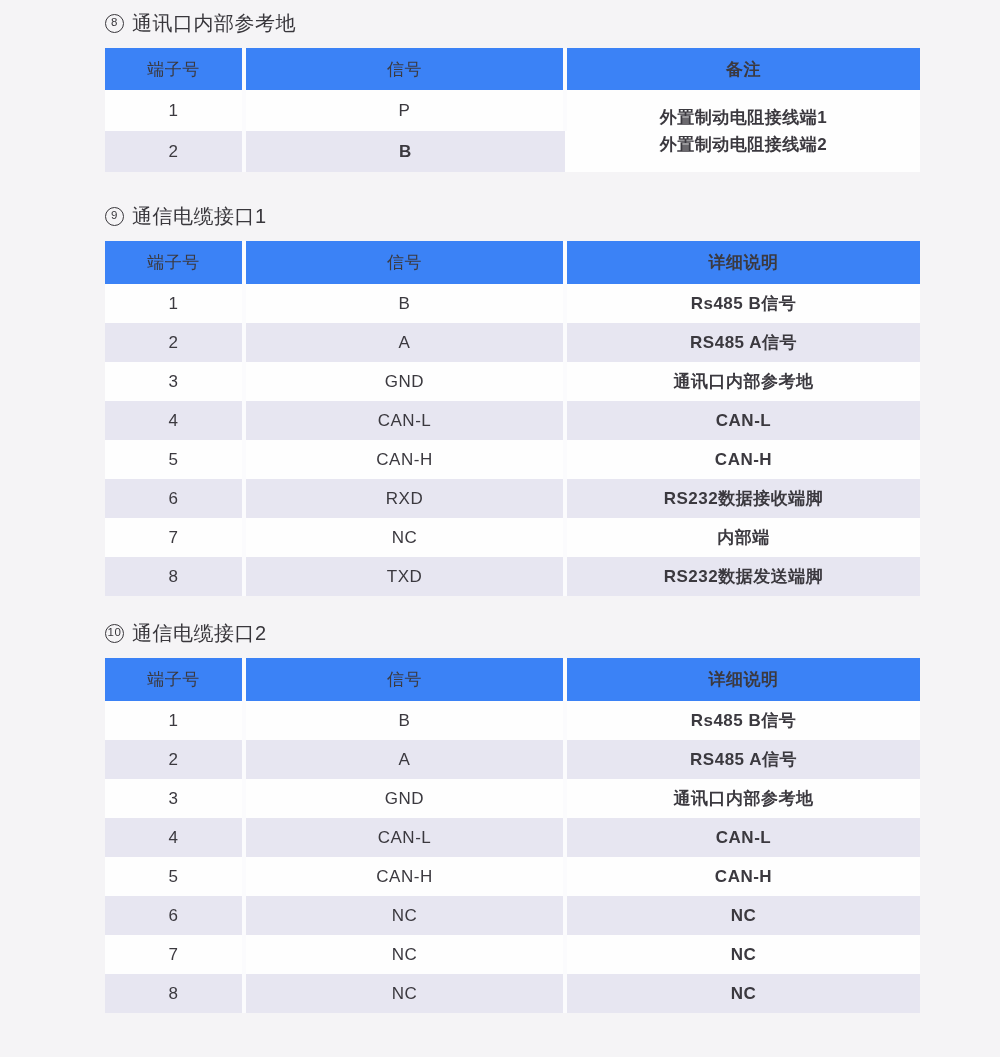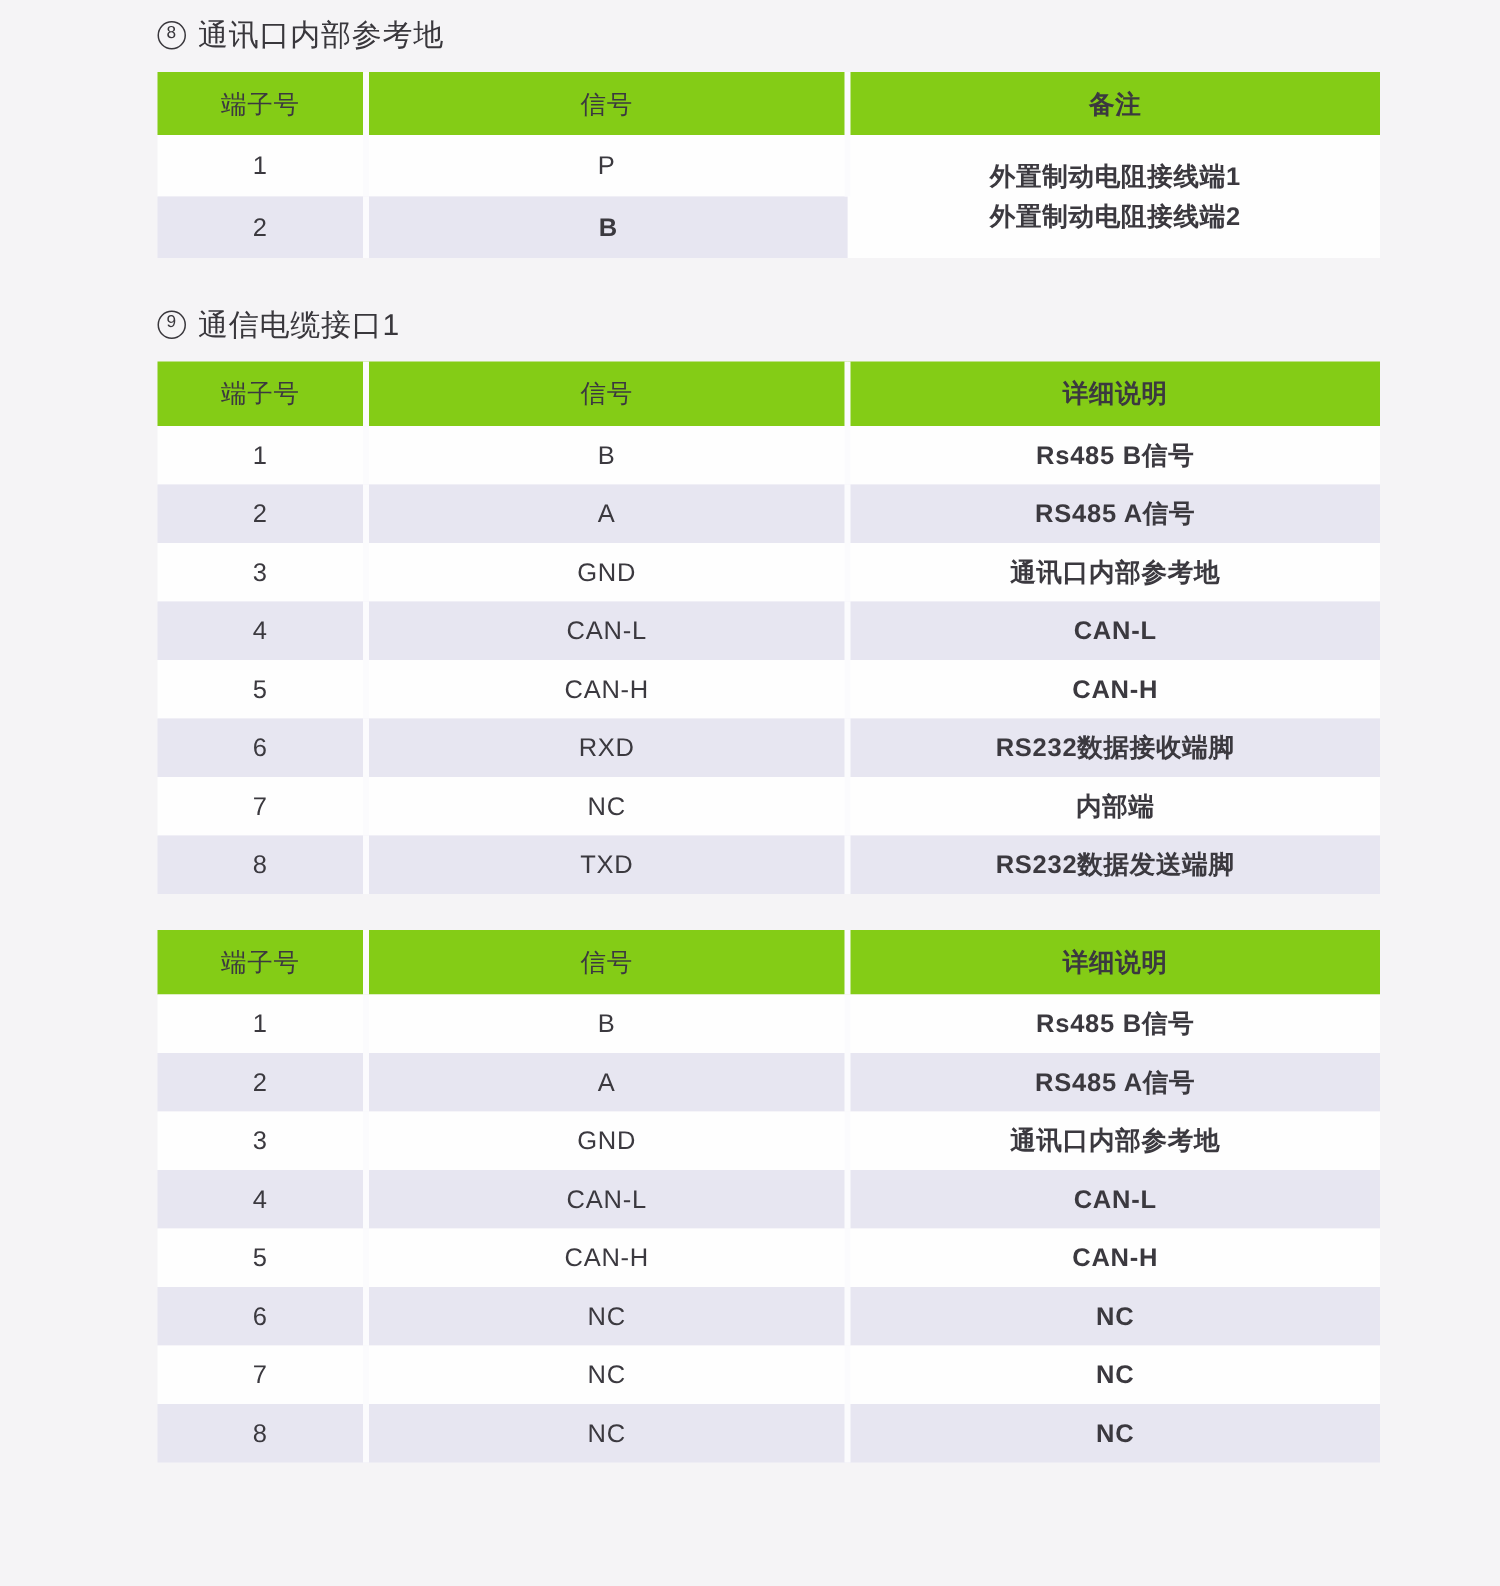--- a/index.html
+++ b/index.html
@@ -56,21 +56,21 @@
     vertical-align: middle;
     font-weight: normal;
     font-size: 17px;
     letter-spacing: 0.5px;
     padding: 0;
     box-sizing: border-box;
   }
   th, td { border-right: 4px solid #fbfbfd; }
   th:last-child, td:last-child { border-right: none; font-weight: bold; }
   th {
-    background: #84cc16;
+    background: #3b82f6;
     height: 43px;
     color: #3b393f;
   }
   .t1 th { height: 42px; }
   .t1 td { height: 41px; }
   .t23 td { height: 39px; }
   tr.plain td { background: #fefefe; }
   tr.alt td { background: #e7e6f1; }
   td.merged { background: #fefefe !important; }
   .merged .line { line-height: 27px; }
@@ -168,20 +168,24 @@
       <tr class="alt">
         <td>8</td>
         <td>TXD</td>
         <td>RS232数据发送端脚</td>
       </tr>
     </tbody>
       </table>
   </div>
 
   <div class="section sec3">
+    <h2 class="section-title">
+      <span class="circled-num">10</span>
+      <span>通信电缆接口2</span>
+    </h2>
     <table class="t23">
       <colgroup>
           <col class="c1">
           <col class="c2">
           <col class="c3">
         </colgroup>
       <tbody>
           <tr>
         <th>端子号</th>
         <th>信号</th>

